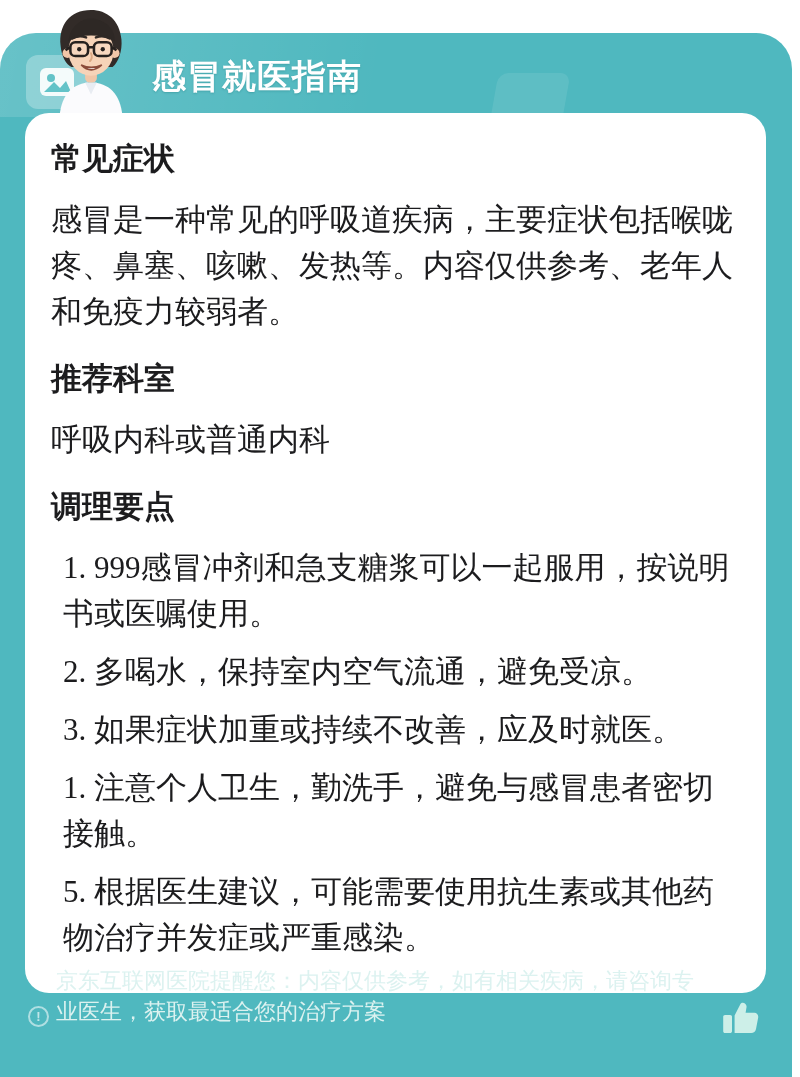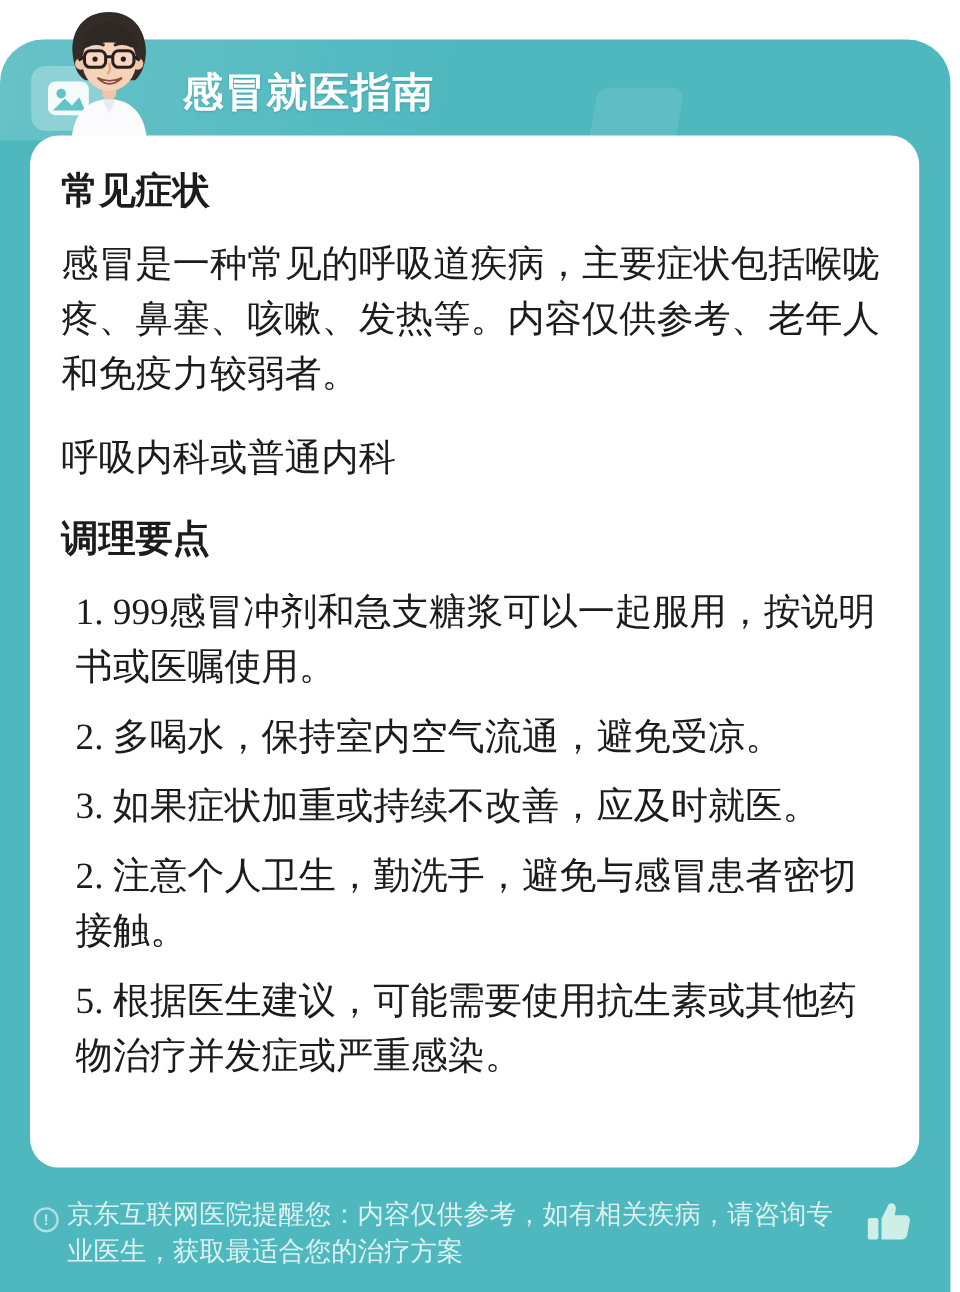--- a/index.html
+++ b/index.html
@@ -67,21 +67,21 @@
   }
   .card h2:first-child{margin-top:10px;}
   .card p{
     margin:0 0 24px 0;font-size:31px;line-height:46px;font-weight:400;
     font-family:"Liberation Serif","DejaVu Serif",serif;color:var(--text);
   }
   .card p.li{margin:0 0 12px 12px;}
 
   
   .footer-text{
-    position:absolute;left:56px;top:996px;width:658px;margin:0;
+    position:absolute;left:56px;top:965px;width:658px;margin:0;
     font-size:22px;line-height:31px;color:var(--footer_text);
   }
   .info-icon{
     position:absolute;left:28px;top:1006px;width:21px;height:21px;
     border:2px solid rgba(255,255,255,0.55);border-radius:50%;
     color:rgba(255,255,255,0.65);font-size:13px;font-weight:700;
     display:flex;align-items:center;justify-content:center;line-height:1;
   }
   .thumb{position:absolute;left:718px;top:994px;width:48px;height:48px;cursor:pointer;}
   .thumb svg{display:block;width:48px;height:48px;}
@@ -133,27 +133,28 @@
       <path d="M40 60 Q50 70 61 60 Q50 65 40 60 Z" fill="#FFFFFF" stroke="#8A4B3A" stroke-width="1.6"></path>
     </svg>
   </div>
 
   <h1 class="title">感冒就医指南</h1>
 
   <div class="card">
     <h2>常见症状</h2>
     <p>感冒是一种常见的呼吸道疾病，主要症状包括喉咙疼、鼻塞、咳嗽、发热等。内容仅供参考、老年人和免疫力较弱者。</p>
 
+    <h2>推荐科室</h2>
     <p>呼吸内科或普通内科</p>
 
     <h2>调理要点</h2>
     <p class="li">1. 999感冒冲剂和急支糖浆可以一起服用，按说明书或医嘱使用。</p>
     <p class="li">2. 多喝水，保持室内空气流通，避免受凉。</p>
     <p class="li">3. 如果症状加重或持续不改善，应及时就医。</p>
-    <p class="li">2. 注意个人卫生，勤洗手，避免与感冒患者密切接触。</p>
+    <p class="li">1. 注意个人卫生，勤洗手，避免与感冒患者密切接触。</p>
     <p class="li">5. 根据医生建议，可能需要使用抗生素或其他药物治疗并发症或严重感染。</p>
   </div>
 
   <span class="info-icon">!</span>
   <p class="footer-text">京东互联网医院提醒您：内容仅供参考，如有相关疾病，请咨询专业医生，获取最适合您的治疗方案</p>
 
   <span class="thumb">
     <svg viewBox="0 0 24 24" aria-hidden="true">
       <path fill="#CDEFE8" d="M3.5 10.5 h2.6 c0.5 0 0.9 0.4 0.9 0.9 v7.2 c0 0.5 -0.4 0.9 -0.9 0.9 H3.5 c-0.5 0 -0.9 -0.4 -0.9 -0.9 v-7.2 c0 -0.5 0.4 -0.9 0.9 -0.9 Z"></path>
       <path fill="#CDEFE8" d="M8.3 19.5 V10.8 l2.8 -5.6 c0.2 -0.5 0.7 -0.8 1.2 -0.8 c1.1 0 2 0.9 2 2 l-0.5 3 h4.4 c1.2 0 2.1 1.1 1.9 2.3 l-1.1 5.8 c-0.2 1.2 -1.2 2 -2.4 2 Z"></path>

